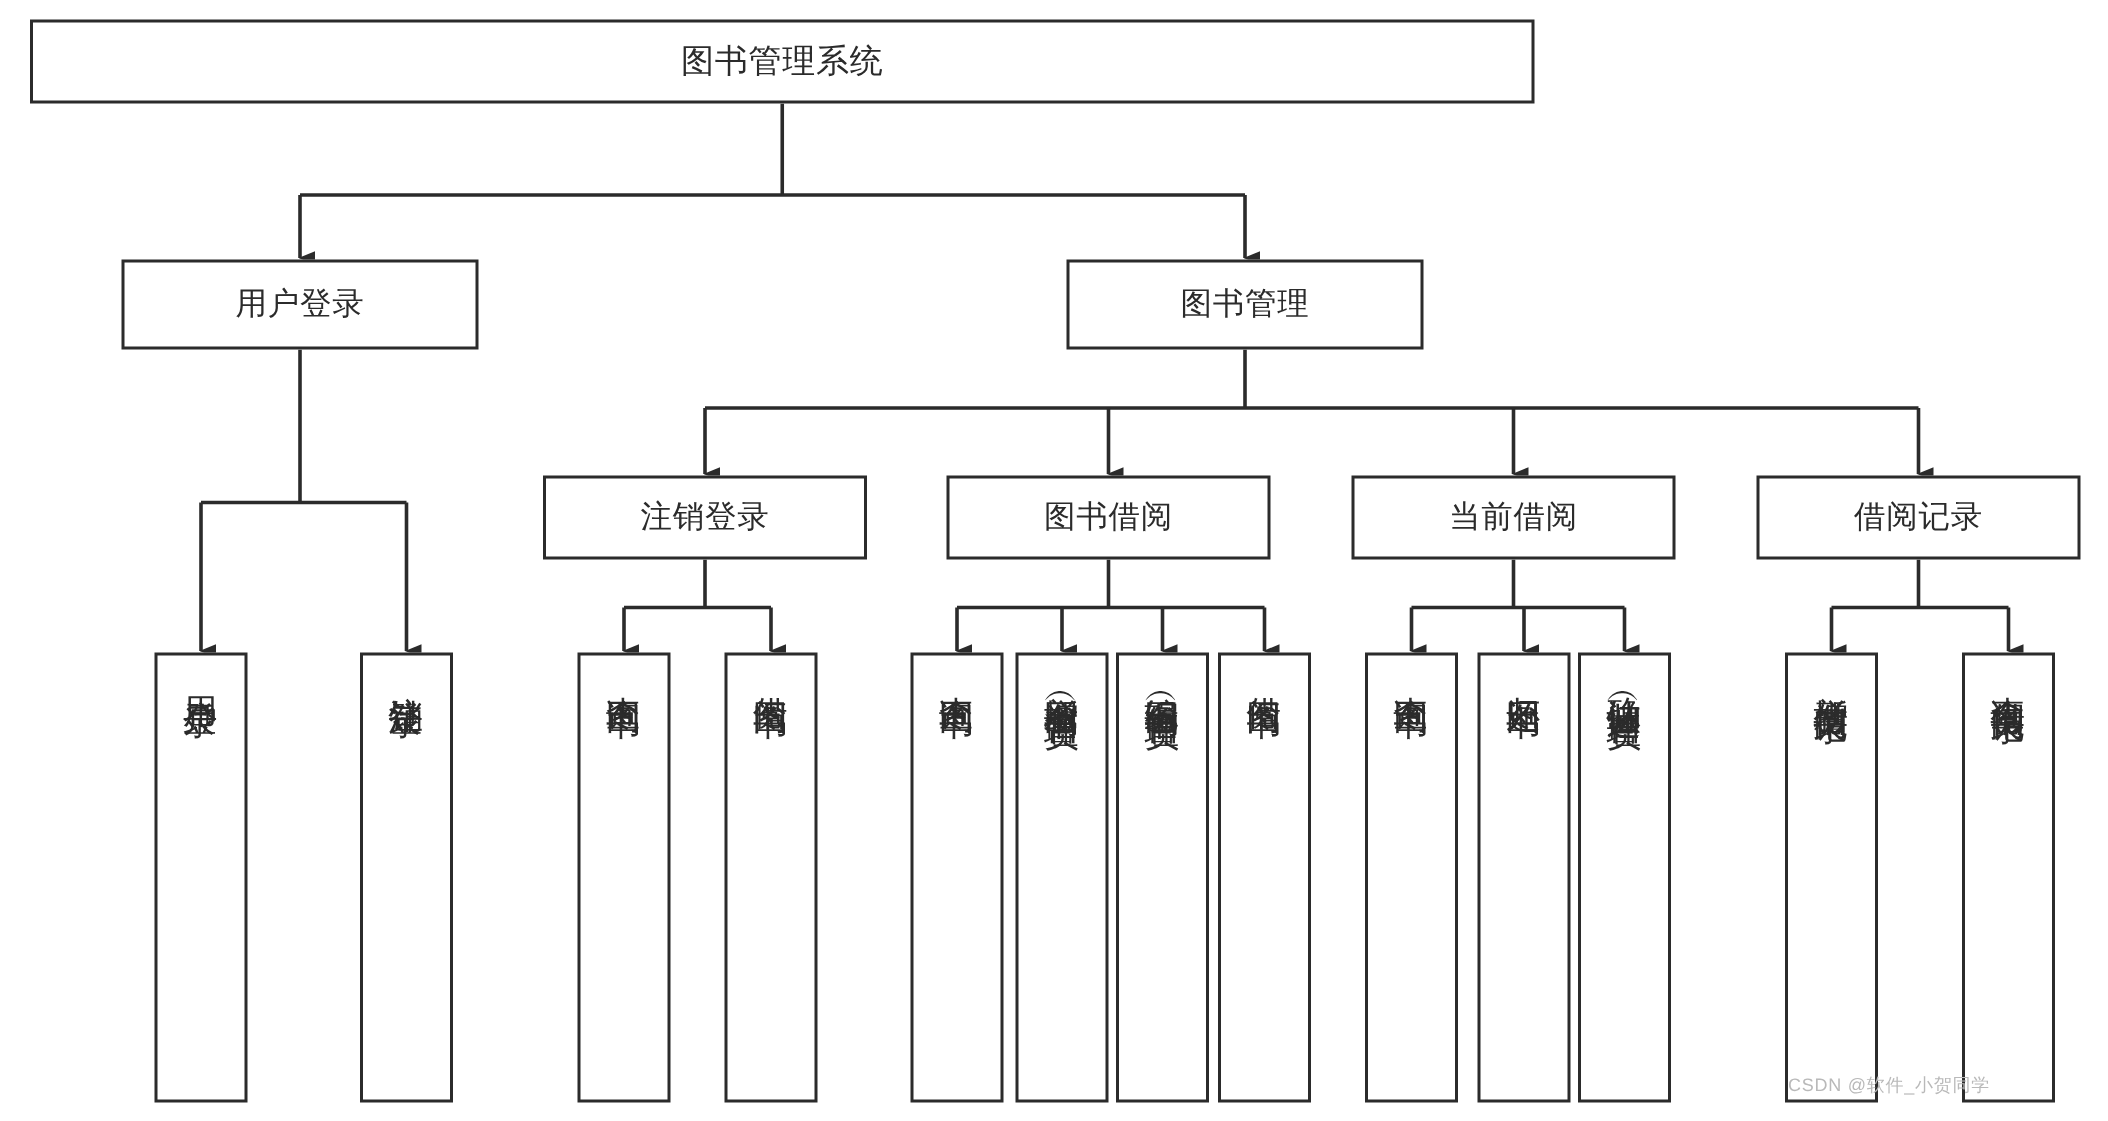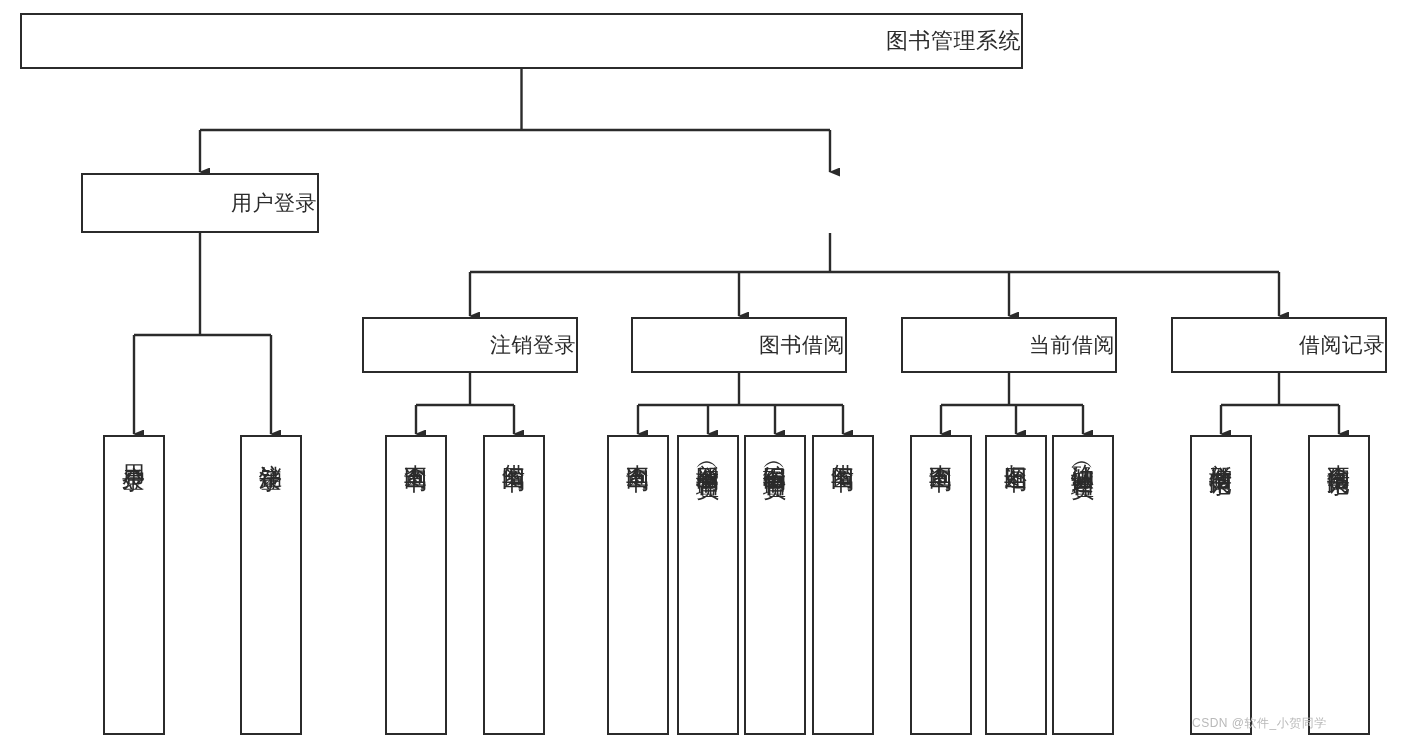--- a/index.html
+++ b/index.html
@@ -26,21 +26,21 @@
     height: 747px;
     pointer-events: none;
   }
   .node {
     position: absolute;
     box-sizing: border-box;
     background: #ffffff;
     border: 2px solid #2b2b2b;
     display: flex;
     align-items: center;
-    justify-content: flex-end;
+    justify-content: center;
     color: #2b2b2b;
   }
   .node .lbl {
     display: block;
     text-align: center;
     line-height: 1.12;
   }
   
   .node.horiz .lbl {
     font-size: 21px;
@@ -120,20 +120,23 @@
       </g>
   </svg>
 
   <div class="node horiz root" id="n-root" style="left: 20px; top: 13px; width: 1003px; height: 56px;">
     <span class="lbl">图书管理系统</span>
   </div>
 
   <div class="node horiz" id="n-user-login" style="left: 81px; top: 173px; width: 238px; height: 60px;">
     <span class="lbl">用户登录</span>
   </div>
+  <div class="node horiz" id="n-book-manage" style="left: 711px; top: 173px; width: 238px; height: 60px;">
+    <span class="lbl">图书管理</span>
+  </div>
 
   <div class="node horiz" id="n-new-book-recommend" style="left: 362px; top: 317px; width: 216px; height: 56px;">
     <span class="lbl">注销登录</span>
   </div>
   <div class="node horiz" id="n-current-borrow" style="left: 901px; top: 317px; width: 216px; height: 56px;">
     <span class="lbl">当前借阅</span>
   </div>
   <div class="node horiz" id="n-book-borrow" style="left: 631px; top: 317px; width: 216px; height: 56px;">
     <span class="lbl">图书借阅</span>
   </div>

